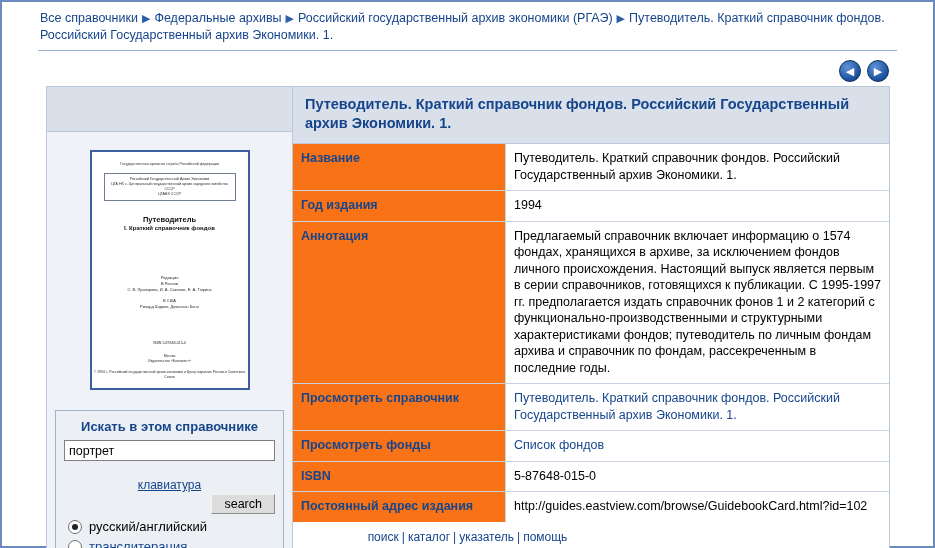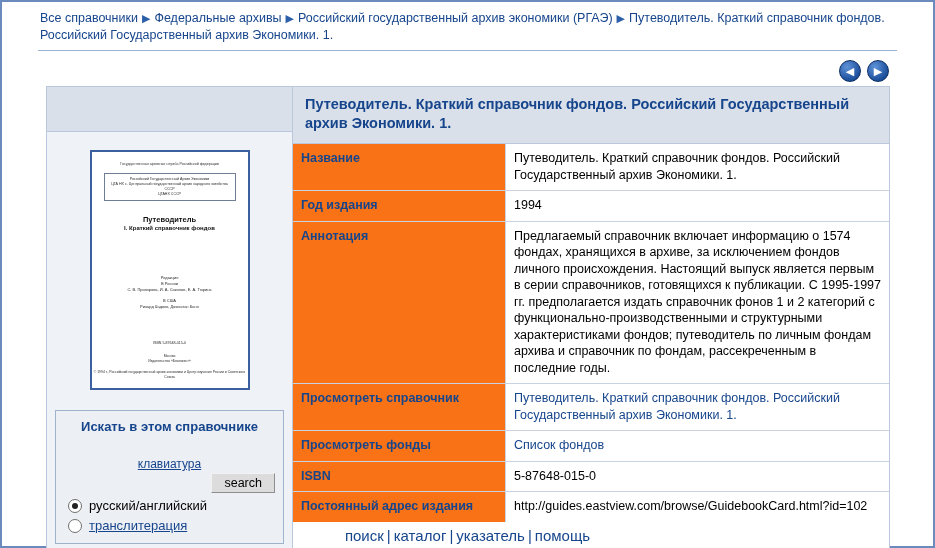--- a/index.html
+++ b/index.html
@@ -258,21 +258,21 @@
   }
   td.value { color: #000000; }
   td.value a { color: #16458c; text-decoration: none; }
   .annot { line-height: 16.5px; }
   
   .footer {
     position: absolute;
     left: 0; right: 0;
     bottom: 2px;
     text-align: center;
-    font-size: 15px;
+    font-size: 12px;
     color: #16458c;
   }
   .footer a { color: #16458c; text-decoration: none; }
   .foot-sep { color: #16458c; padding: 0 3px; }
 </style>
 </head>
 <body>
 
 <div class="page">
 
@@ -312,20 +312,21 @@
             <div class="cv-isbn">ISBN 5-87648-015-0</div>
             <div>Москва</div>
             <div>Издательство «Благовест»</div>
             <div style="margin-top:6px">© 1994 г., Российский государственный архив экономики и Центр изучения России и Советского Союза</div>
           </div>
         </div>
       </div>
 
       <div class="searchbox">
         <div class="search-title">Искать в этом справочнике</div>
+        <input class="search-input" type="text" value="портрет" style="">
         <a class="kbd-link" href="#">клавиатура</a>
         <div class="search-btn-row">
           <button class="search-btn">search</button>
         </div>
         <div class="radio-row">
           <span class="radio checked"></span>
           <span class="radio-label">русский/английский</span>
         </div>
         <div class="radio-row">
           <span class="radio"></span>

